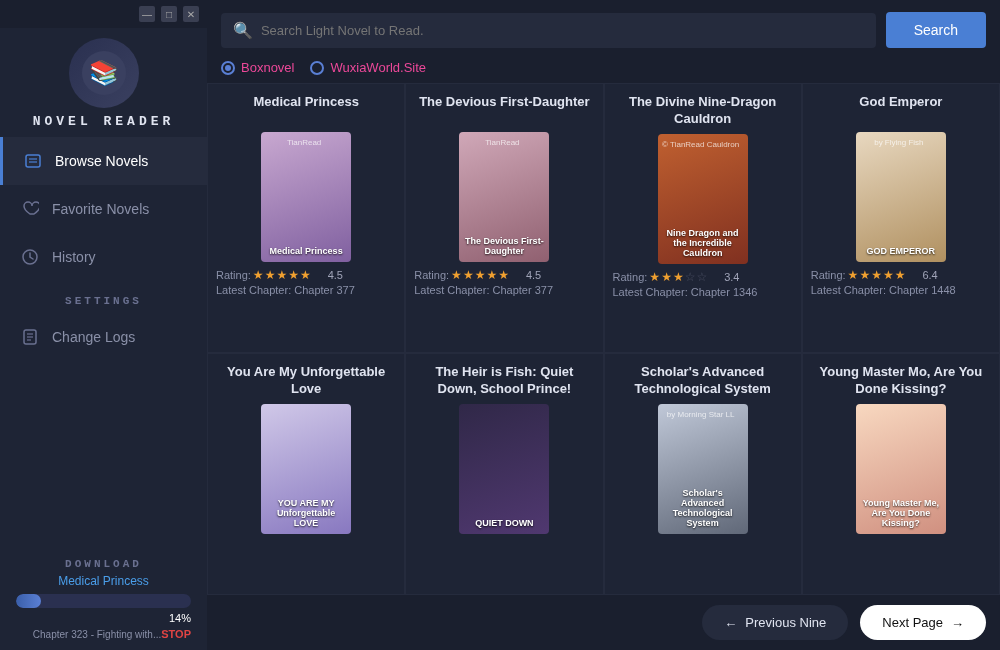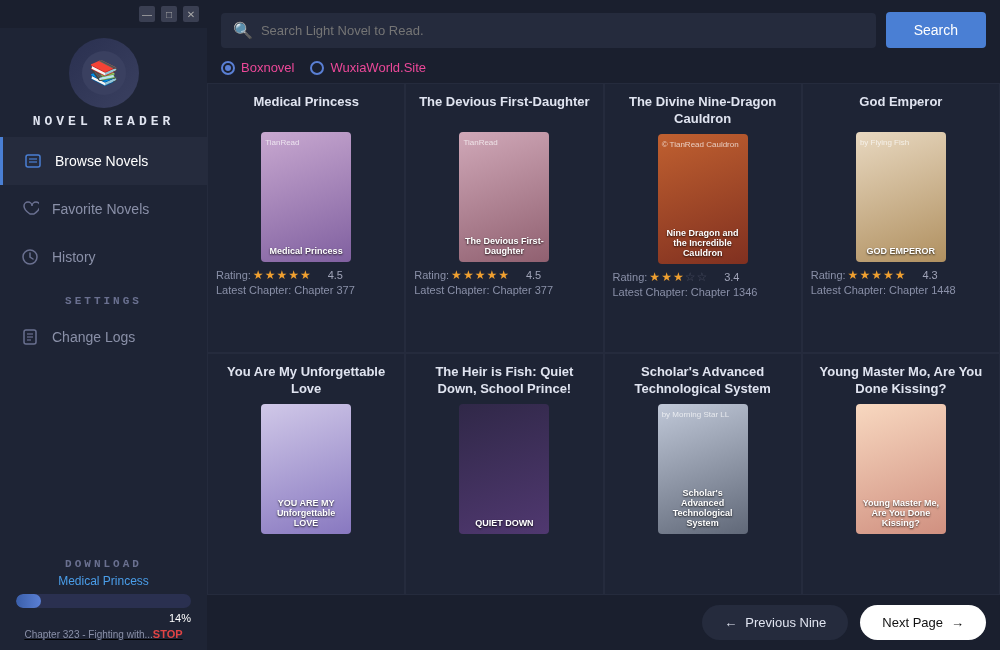--- a/index.html
+++ b/index.html
@@ -128,23 +128,22 @@
     }
     #progress-text {
       color: #fff;
       font-size: 11px;
       text-align: right;
       margin-bottom: 4px;
     }
     #chapter-info-bar {
       display: flex;
       align-items: center;
-      justify-content: center;
+      justify-content: flex-end;
       font-size: 10px;
-      text-decoration: underline;
     }
     #chapter-text { color: #8a90a8; }
     #stop-btn {
       color: #e04444;
       font-size: 11px;
       font-weight: bold;
       cursor: pointer;
       background: none;
       border: none;
     }
@@ -313,20 +312,21 @@
       position: absolute; bottom: 6px; left: 0; right: 0;
       text-align: center;
       font-size: 9px;
       color: #fff;
       font-weight: bold;
       padding: 0 4px;
       text-shadow: 0 1px 2px rgba(0,0,0,0.8);
     }
     .cover-top-text {
       position: absolute; top: 6px; left: 0; right: 4px;
+      text-align: center;
       font-size: 8px;
       color: rgba(255,255,255,0.7);
       padding: 0 4px;
     }
   </style>
 </head>
 <body>
 
 <div id="sidebar">
 
@@ -477,21 +477,21 @@
       <div class="novel-cover-placeholder cover-god">
         <div class="cover-top-text">by Flying Fish</div>
         <div class="cover-text">GOD EMPEROR</div>
       </div>
       <div class="novel-rating">Rating: <div class="stars">
             <span class="star-full">★</span>
             <span class="star-full">★</span>
             <span class="star-full">★</span>
             <span class="star-full">★</span>
             <span class="star-half">★</span>
-          </div><span class="rating-num">4.3</span></div>
+          </div><span class="rating-num">6.4</span></div>
       <div class="novel-chapter">Latest Chapter: Chapter 1448</div>
     </div>
       <div class="novel-card">
       <div class="novel-card-title">You Are My Unforgettable Love</div>
       <div class="novel-cover-placeholder cover-unforgettable">
 
         <div class="cover-text">YOU ARE MY Unforgettable LOVE</div>
       </div>
 
     </div>

